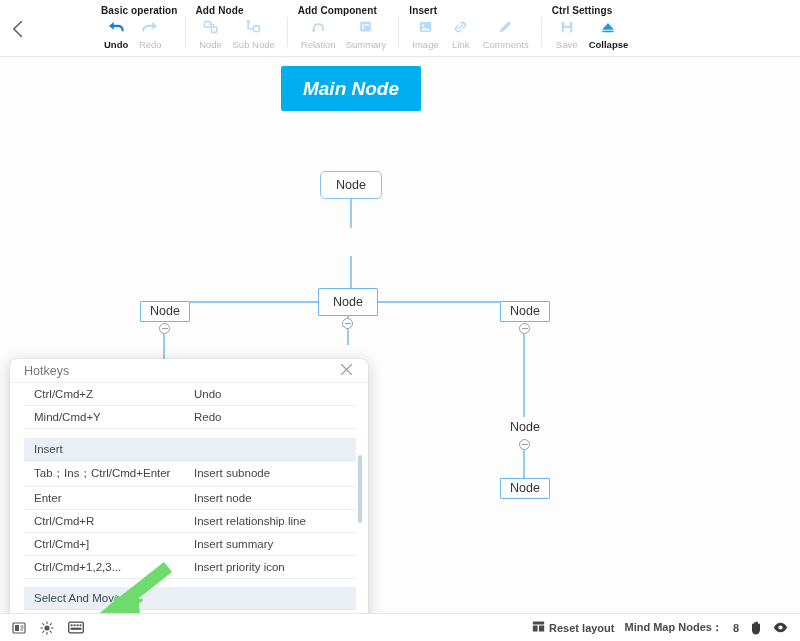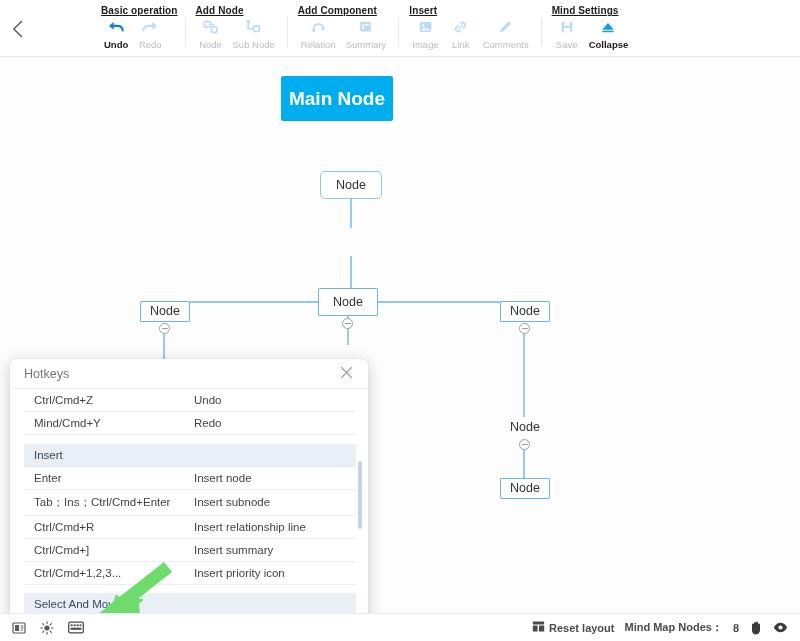--- a/index.html
+++ b/index.html
@@ -31,21 +31,21 @@
   .tb-groups { display:flex; align-items:stretch; margin-left:56px; height:57px; }
   .tb-group {
     position:relative; padding:0 7px 0 9px; height:57px;
     display:flex; flex-direction:column;
   }
   .tb-group + .tb-group::before {
     content:""; position:absolute; left:0; top:17px; height:30px; width:1px; background:#e9e9e9;
   }
   .tb-group-title {
     font-size:10px; font-weight:bold; color:#1b1b1b; padding-left:2px;
-    margin-top:5px; margin-bottom:1px; white-space:nowrap; letter-spacing:0.1px;text-decoration:underline;
+    margin-top:5px; margin-bottom:1px; white-space:nowrap; letter-spacing:0.1px;
   }
   .tb-items { display:flex; align-items:flex-start; }
   .tb-item {
     display:flex; flex-direction:column; align-items:center; justify-content:flex-start;
     min-width:34px; padding:0 5px; cursor:pointer;
   }
   .tb-ico { height:19px; display:flex; align-items:center; justify-content:center; }
   .tb-ico svg { display:block; }
   .tb-label { font-size:9.5px; margin-top:3px; white-space:nowrap; line-height:11px; }
   .tb-item.enabled .tb-label { color:#1b1b1b; font-weight:bold; }
@@ -81,21 +81,21 @@
   }
 
   
   .dialog {
     position:absolute; left:10px; top:359px; width:358px; height:261px;
     background:#fff; border-radius:6px;
     box-shadow:0 3px 16px rgba(0,0,0,0.20), 0 0 1px rgba(0,0,0,0.25);
     overflow:hidden;
   }
   .dlg-head {
-    height:30px; display:flex; align-items:center; padding:0 12px 0 14px;
+    height:24px; display:flex; align-items:center; padding:0 12px 0 14px;
     border-bottom:1px solid #eee;
   }
   .dlg-title { font-size:12.5px; color:#777; flex:1; }
   .dlg-close { color:#999; font-size:15px; cursor:pointer; line-height:1; padding:2px 3px; }
   .dlg-body {
     position:relative; height:231px; overflow:hidden; padding:0 10px 0 9px;
   }
   .dlg-scroll { position:absolute; left:0; top:0; right:0; bottom:0; }
   table.hk { width:332px; border-collapse:collapse; margin-left:14px; table-layout:fixed; }
   table.hk td {
@@ -250,21 +250,21 @@
               <svg width="17" height="16" viewBox="0 0 18 18">
                   <path d="M12.5 2.6 L15.2 5.3 L6.4 14.1 L2.8 15 L3.7 11.4 Z" fill="#b9dbf5"></path>
                 </svg>
             </span>
             <span class="tb-label">Comments</span>
           </div>
         </div>
       </div>
 
       <div class="tb-group">
-        <div class="tb-group-title">Mind Settings</div>
+        <div class="tb-group-title">Ctrl Settings</div>
         <div class="tb-items">
           <div class="tb-item disabled">
             <span class="tb-ico">
               <svg width="16" height="16" viewBox="0 0 18 18">
                   <rect x="3" y="3" width="12" height="12" rx="1.5" fill="#b9dbf5"></rect>
                   <rect x="6" y="3" width="6" height="4.5" fill="#fff"></rect>
                   <rect x="5.5" y="10" width="7" height="5" fill="#fff"></rect>
                 </svg>
             </span>
             <span class="tb-label">Save</span>
@@ -299,21 +299,21 @@
 
       <path d="M378 245 L500 245" fill="none" stroke="#6cb6ef" stroke-width="1.4"></path>
 
       <path d="M164 272 L164 330" fill="none" stroke="#6cb6ef" stroke-width="1.4"></path>
 
       <path d="M524 272 L524 360" fill="none" stroke="#6cb6ef" stroke-width="1.4"></path>
 
       <path d="M524 388 L524 421" fill="none" stroke="#6cb6ef" stroke-width="1.4"></path>
     </svg>
 
-    <div class="node root" style="left:281px; top:19px; width:112px; height:45px;">
+    <div class="node root" style="left:281px; top:9px; width:140px; height:45px;font-style:italic;">
       <span>Main Node</span>
     </div>
 
     <div class="node lvl1" style="left:320px; top:114px; width:62px; height:28px;">
       <span>Node</span>
     </div>
 
     <div class="node lvl2" style="left:318px; top:231px; width:60px; height:28px;">
       <span>Node</span>
     </div>
@@ -361,26 +361,26 @@
               <td class="k">Mind/Cmd+Y</td>
               <td class="a">Redo</td>
             </tr>
             <tr class="gap">
                 <td colspan="2"></td>
               </tr>
             <tr class="sect">
               <td colspan="2">Insert</td>
             </tr>
             <tr>
+              <td class="k">Tab；Ins；Ctrl/Cmd+Enter</td>
+              <td class="a">Insert subnode</td>
+            </tr>
+            <tr>
               <td class="k">Enter</td>
               <td class="a">Insert node</td>
-            </tr>
-            <tr>
-              <td class="k">Tab；Ins；Ctrl/Cmd+Enter</td>
-              <td class="a">Insert subnode</td>
             </tr>
             <tr>
               <td class="k">Ctrl/Cmd+R</td>
               <td class="a">Insert relationship line</td>
             </tr>
             <tr>
               <td class="k">Ctrl/Cmd+]</td>
               <td class="a">Insert summary</td>
             </tr>
             <tr>

